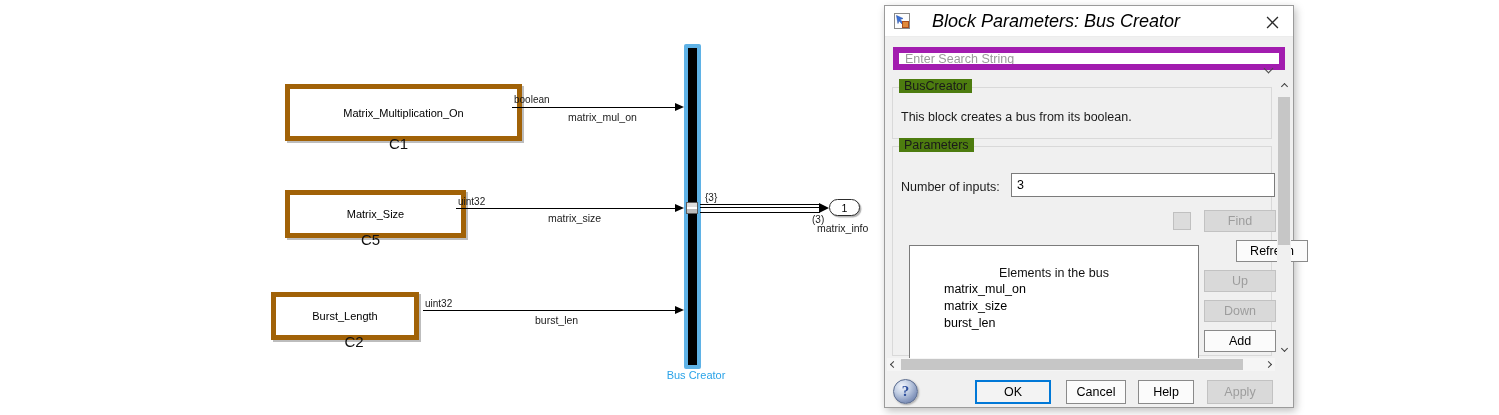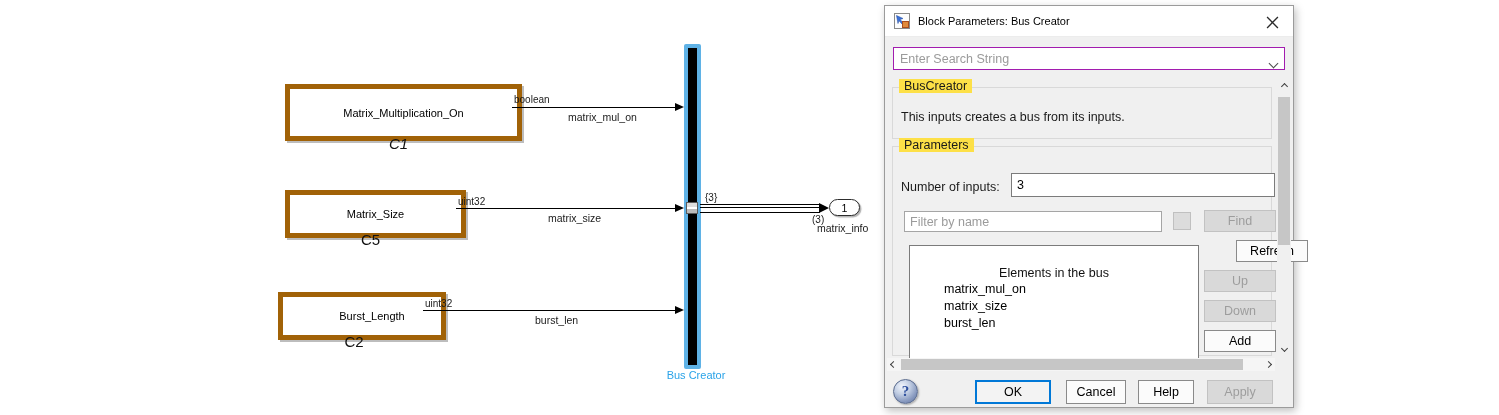--- a/index.html
+++ b/index.html
@@ -28,38 +28,38 @@
   .outport{position:absolute;left:829px;top:199px;width:31px;height:17px;background:#fff;
            border:1.3px solid #2d2d2d;border-radius:9px;box-shadow:1.5px 1.5px 1px rgba(0,0,0,.3);
            display:flex;align-items:center;justify-content:center;font-size:10.5px;box-sizing:border-box;}
 
   
   #dlg{position:absolute;left:884px;top:5px;width:410px;height:403px;background:#f0f0f0;
        border:1px solid #9b9b9b;box-sizing:border-box;box-shadow:2px 3px 8px rgba(0,0,0,.25);
        font-size:12.5px;color:#1a1a1a;}
   #dlg-title{position:absolute;left:0;top:0;right:0;height:30px;background:#fff;
              border-bottom:1px solid #ececec;display:flex;align-items:center;}
-  #dlg-title .t{margin-left:8px;font-size:11px;color:#000;}
+  #dlg-title .t{margin-left:22px;font-size:18px;color:#000;font-style:italic;}
   #dlg-title svg.appicon{margin-left:9px;}
   .close-x{position:absolute;right:12px;top:7px;width:18px;height:18px;display:flex;
            align-items:center;justify-content:center;cursor:pointer;}
   .searchbox{position:absolute;left:8px;top:41px;width:392px;height:23px;background:#fff;
-             border:1px solid #a21caf;box-sizing:border-box;}
+             border:6px solid #a21caf;box-sizing:border-box;}
   .searchbox input{position:absolute;left:0;top:0;width:100%;height:100%;border:none;outline:none;
              padding:0 20px 0 6px;font-family:inherit;font-size:12.5px;color:#222;background:transparent;box-sizing:border-box;}
   .searchbox input::placeholder{color:#9b9b9b;}
   .chev{display:inline-block;width:6px;height:6px;border-right:1.6px solid #4c4c4c;border-bottom:1.6px solid #4c4c4c;}
   .chev.down{transform:rotate(45deg);}
   .chev.up{transform:rotate(-135deg);}
   .chev.left{transform:rotate(135deg);}
   .chev.right{transform:rotate(-45deg);}
   .searchbox .dd{position:absolute;right:7px;top:8px;}
 
   .group{position:absolute;border:1px solid #d9d9d9;background:#f0f0f0;}
-  .group-legend{position:absolute;top:-9px;left:6px;background:#fde047;padding:0 5px;font-size:12.5px;color:#1a1a1a;}
+  .group-legend{position:absolute;top:-9px;left:6px;background:#4d7c0f;padding:0 5px;font-size:12.5px;color:#1a1a1a;}
 
   .win-input{background:#fff;border:1px solid #7b7b7b;box-sizing:border-box;font-family:inherit;
              font-size:12.5px;color:#000;padding:0 5px;outline:none;}
   .win-input::placeholder{color:#9b9b9b;}
 
   .btn{position:absolute;box-sizing:border-box;font-family:inherit;font-size:12.5px;
        display:flex;align-items:center;justify-content:center;border:1px solid #8a8a8a;
        background:#fbfbfb;color:#000;padding:0;}
   .btn.disabled{background:#d9d9d9;border-color:#c2c2c2;color:#9d9d9d;}
   .btn.ok{border:2px solid var(--ok-accent,#0078d7);background:#f3f3f3;}
@@ -85,28 +85,28 @@
               box-shadow:1px 1px 2px rgba(0,0,0,.3);}
 </style>
 </head>
 <body>
 
 <div id="canvas">
 
   <div class="sl-block" style="left:285px;top:84px;width:227px;height:47px;">
     <span>Matrix_Multiplication_On</span>
   </div>
-  <div class="sl-blocklabel" style="left:285px;top:135px;width:227px;font-style:italic;">C1</div>
+  <div class="sl-blocklabel" style="left:285px;top:135px;width:227px;">C1</div>
 
   <div class="sl-block" style="left:285px;top:190px;width:171px;height:38px;">
     <span>Matrix_Size</span>
   </div>
   <div class="sl-blocklabel" style="left:285px;top:231px;width:171px;">C5</div>
 
-  <div class="sl-block" style="left:278px;top:292px;width:138px;height:38px;padding-left:20px;">
+  <div class="sl-block" style="left:271px;top:292px;width:138px;height:38px;">
     <span>Burst_Length</span>
   </div>
   <div class="sl-blocklabel" style="left:285px;top:333px;width:138px;">C2</div>
 
   <div class="sigline" style="left:512px;top:107px;width:166px;"></div>
   <div class="arrow-r" style="left:675px;top:103px;"></div>
   <div class="typelabel" style="left:514px;top:94px;">boolean</div>
   <div class="siglabel" style="left:568px;top:111px;">matrix_mul_on</div>
 
   <div class="sigline" style="left:456px;top:208px;width:222px;"></div>
@@ -151,30 +151,29 @@
       </span>
     </div>
 
     <div class="searchbox">
       <input type="text" placeholder="Enter Search String" style="">
       <span class="dd"><span class="chev down"></span></span>
     </div>
 
     <div class="group" style="left:7px;top:81px;width:378px;height:50px;">
       <span class="group-legend">BusCreator</span>
-      <div style="position:absolute;left:8px;top:22px;">This inputs creates a bus from its inputs.</div>
+      <div style="position:absolute;left:8px;top:22px;">This block creates a bus from its boolean.</div>
     </div>
 
     <div class="group" style="left:7px;top:140px;width:378px;height:208px;">
       <span class="group-legend">Parameters</span>
 
       <div style="position:absolute;left:8px;top:33px;">Number of inputs:</div>
       <input class="win-input" style="position: absolute; left: 118px; top: 26px; width: 264px; height: 24px;" type="text" value="3">
 
-      <input class="win-input" style="position: absolute; left: 11px; top: 64px; width: 258px; height: 21px; border-color: rgb(165, 165, 165);" type="text" placeholder="Filter by name">
       <div style="position:absolute;left:280px;top:65px;width:18px;height:18px;background:#dcdcdc;border:1px solid #c0c0c0;box-sizing:border-box;"></div>
 
       <div class="listbox">
         <div class="hdr">Elements in the bus</div>
         <div class="item">matrix_mul_on</div>
         <div class="item">matrix_size</div>
         <div class="item">burst_len</div>
       </div>
 
       <button class="btn disabled" style="left:311px;top:63px;width:72px;height:22px;">Find</button>

